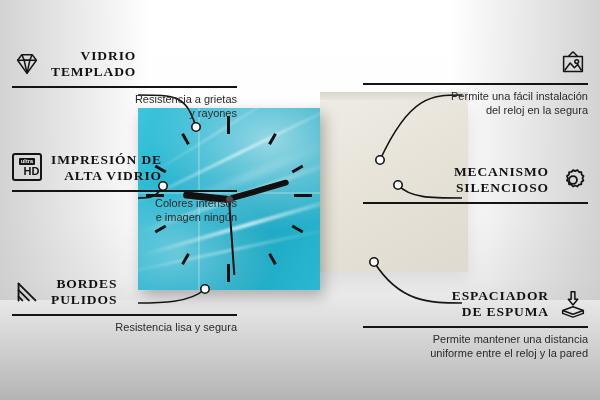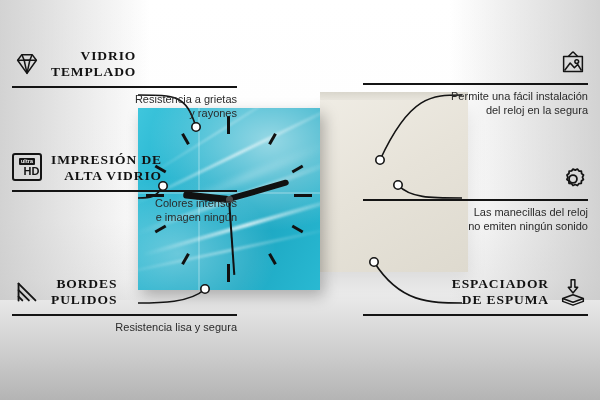--- a/index.html
+++ b/index.html
@@ -227,38 +227,40 @@
       </svg>
     </span>
   </div>
   <div class="feat-rule"></div>
   <div class="feat-desc">Permite una fácil instalación
 del reloj en la segura</div>
 </div>
 
 <div class="feature right" style="top:164px;">
   <div class="feat-head">
+    <span class="feat-title">MECANISMO
+SILENCIOSO</span>
     <span class="feat-icon">
       <svg viewBox="0 0 32 32" fill="none" stroke="currentColor" stroke-width="1.9" stroke-linejoin="round">
         <path d="M16 5.5 l2.4 1.0 2.3-1.1 1.7 2.1 2.5 .2 .3 2.6 2.0 1.5-1.1 2.3 1.0 2.4-2.1 1.7-.2 2.5-2.6 .3-1.5 2.0-2.3-1.1-2.4 1.0-1.7-2.1-2.5-.2-.3-2.6-2.0-1.5 1.1-2.3-1.0-2.4 2.1-1.7 .2-2.5 2.6-.3z"></path>
         <circle cx="16" cy="16" r="4.2"></circle>
       </svg>
     </span>
   </div>
   <div class="feat-rule"></div>
-  <div class="feat-desc">Las manecillas del reloj
-no emiten ningún sonido</div>
-</div>
-
-<div class="feature right" style="top:276px;">
+</div>
+
+<div class="feature right" style="top:288px;">
   <div class="feat-head">
     <span class="feat-title">ESPACIADOR
 DE ESPUMA</span>
     <span class="feat-icon">
       <svg viewBox="0 0 32 32" fill="none" stroke="currentColor" stroke-width="1.6" stroke-linejoin="round">
         <path d="M14 3 h4 v8 h3 l-5 6 -5 -6 h3 z"></path>
         <path d="M16 19 L27 23 L16 27 L5 23 Z"></path>
         <path d="M5 23 v3 l11 4 11 -4 v-3"></path>
       </svg>
     </span>
   </div>
   <div class="feat-rule"></div>
+  <div class="feat-desc">Permite mantener una distancia
+uniforme entre el reloj y la pared</div>
 </div>
 
 </body></html>

